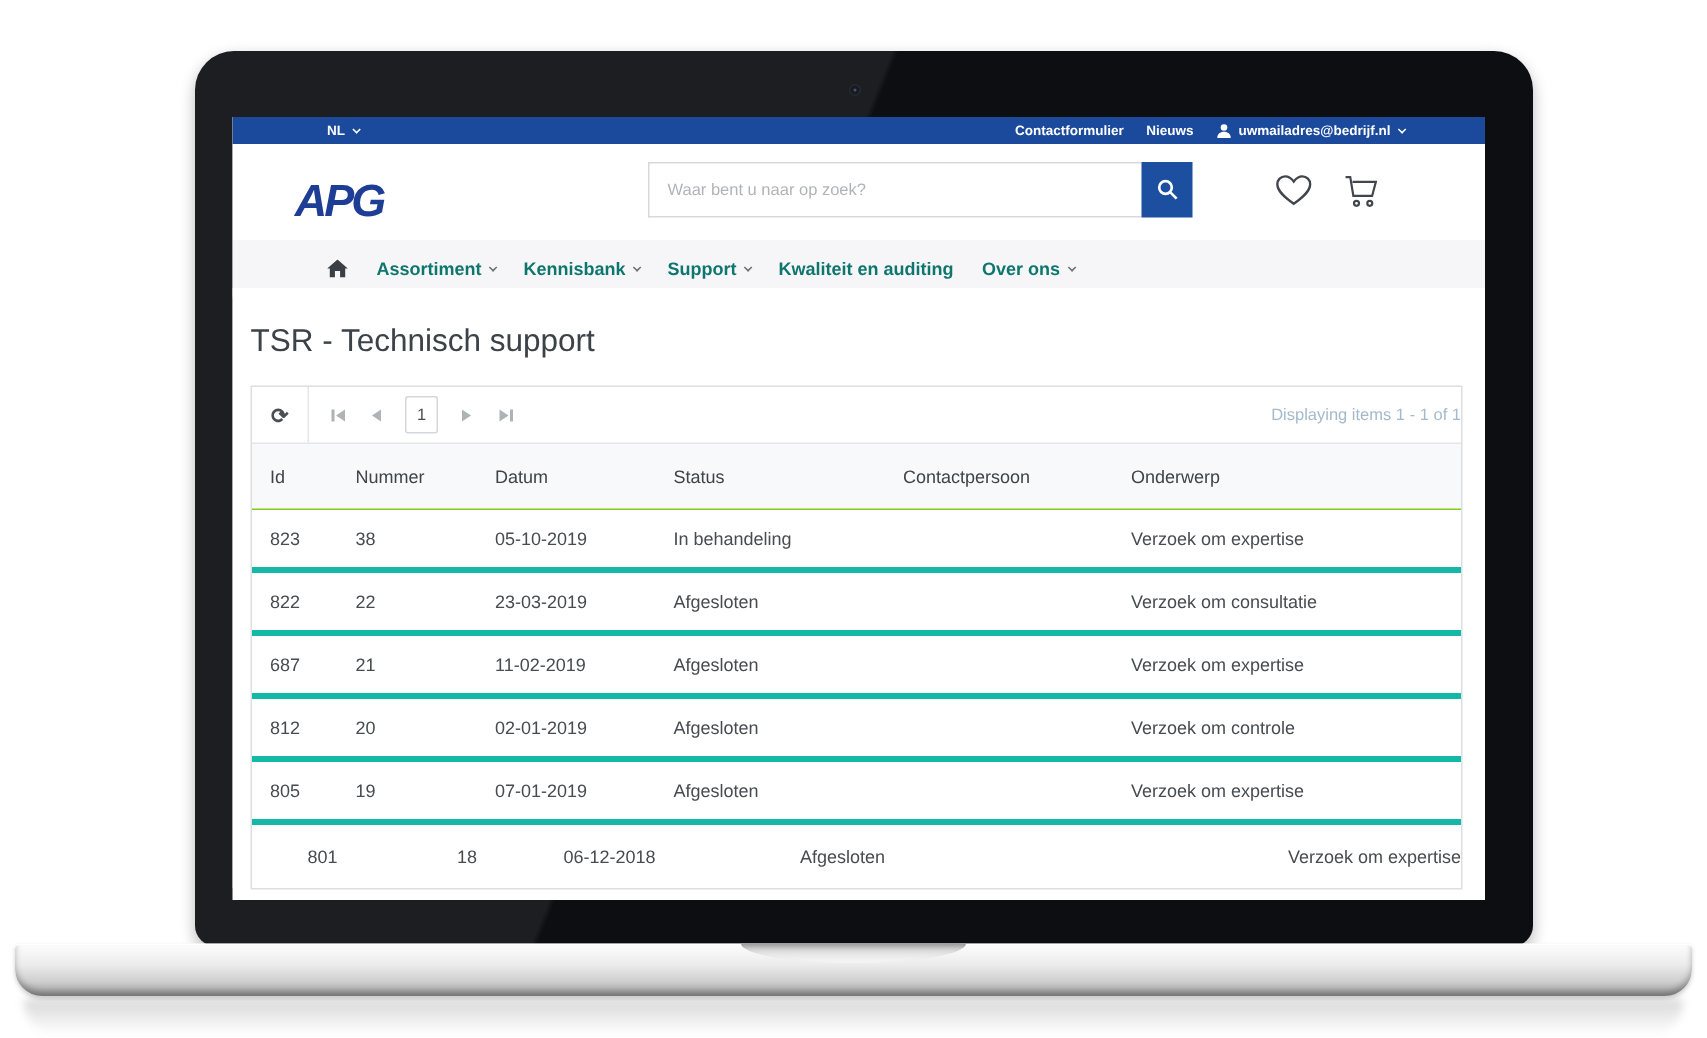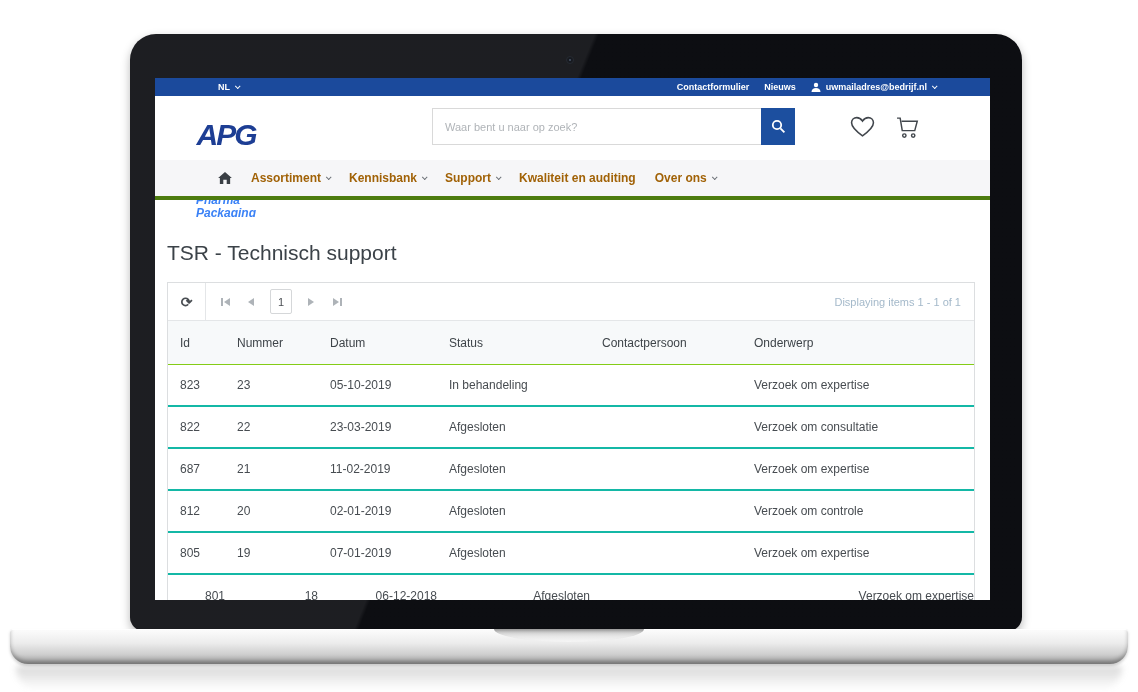--- a/index.html
+++ b/index.html
@@ -50,50 +50,50 @@
                   font-size:11px; color:#444; outline:none; font-family:inherit; }
   .search-input::placeholder { color:#b0b4b8; }
   .search-btn { width:34px; height:37px; background:#1c4f9f; border:none; display:flex;
                 align-items:center; justify-content:center; cursor:pointer; }
   .icon-btn { position:absolute; top:20px; background:none; border:none; cursor:pointer; }
   .heart-btn { left:695px; }
   .cart-btn { left:741px; }
 
   
   .mainnav { position:absolute; left:0; top:82px; width:100%; height:40px; background:#f6f6f8;
-             border-bottom:4px solid #4d7c0f; display:flex; align-items:center; gap:19px;
-             padding-left:63px; font-size:12px; font-weight:700; color:#a16207; }
+             border-bottom:2px solid #4d7c0f; display:flex; align-items:center; gap:19px;
+             padding-left:63px; font-size:12px; font-weight:700; color:#0f766e; }
   .nav-item { display:flex; align-items:center; gap:5px; cursor:pointer; white-space:nowrap; }
   .nav-item .caret { border-color:#6a6f75; }
 
   
-  .main { position:absolute; left:0; top:139px; width:100%; height:400px; background:#fff; }
+  .main { position:absolute; left:0; top:114px; width:100%; height:400px; background:#fff; }
   .page-title { margin:22px 0 0 12px; font-size:21px; font-weight:400; color:#3b4248; line-height:28px; }
 
   .grid { position:absolute; left:12px; top:65px; width:808px; border:1px solid #dcdee0; background:#fff; }
   .pager { height:38px; display:flex; align-items:center; border-bottom:1px solid #e4e6e8; }
   .refresh-btn { width:38px; height:100%; border:none; border-right:1px solid #e4e6e8; background:none;
                  font-size:14px; font-weight:700; color:#4a4e53; cursor:pointer; }
   .pager-nav { display:flex; align-items:center; margin-left:6px; }
   .pgbtn { width:26px; height:26px; background:none; border:none; display:flex; align-items:center;
            justify-content:center; gap:1px; cursor:pointer; }
   .tri-l { width:0; height:0; border-top:4px solid transparent; border-bottom:4px solid transparent;
            border-right:6px solid #aeb3b8; }
   .tri-r { width:0; height:0; border-top:4px solid transparent; border-bottom:4px solid transparent;
            border-left:6px solid #aeb3b8; }
   .bar { width:2px; height:8px; background:#aeb3b8; }
   .page-box { width:22px; height:25px; border:1px solid #d5d7d9; border-radius:2px; background:#fff;
               display:flex; align-items:center; justify-content:center; font-size:11px; color:#4a4e53;
               margin:0 6px; cursor:pointer; }
-  .pager-status { margin-left:auto; margin-right:13px; font-size:11px; color:#a4b9ca; }
+  .pager-status { margin-left:auto; font-size:11px; color:#a4b9ca; }
 
   .thead, .trow { display:grid; grid-template-columns:57px 93px 119px 153px 152px 1fr; align-items:center; }
   .thead { height:44px; background:#f7f9fa; border-bottom:1px solid #84cc16; font-size:12px; color:#3e4449; }
   .thead > div { padding-left:12px; cursor:pointer; }
-  .trow { height:42px; background:#fff; border-bottom:2px solid #14b8a6; font-size:12px; color:#474c51; cursor:pointer; }
+  .trow { height:42px; background:#fff; border-bottom:4px solid #14b8a6; font-size:12px; color:#474c51; cursor:pointer; }
   .trow:last-child { border-bottom:none;text-align:right; }
   .trow > div { padding-left:12px; white-space:nowrap; overflow:hidden; }
 </style>
 </head>
 <body>
 
 <div class="stage">
   <div class="bezel">
     <div class="camera"></div>
 
@@ -218,21 +218,21 @@
             <div>Id</div>
             <div>Nummer</div>
             <div>Datum</div>
             <div>Status</div>
             <div>Contactpersoon</div>
             <div>Onderwerp</div>
           </div>
 
           <div class="trow">
             <div>823</div>
-            <div>23</div>
+            <div>38</div>
             <div>05-10-2019</div>
             <div>In behandeling</div>
             <div></div>
             <div>Verzoek om expertise</div>
           </div>
           <div class="trow">
             <div>822</div>
             <div>22</div>
             <div>23-03-2019</div>
             <div>Afgesloten</div>

